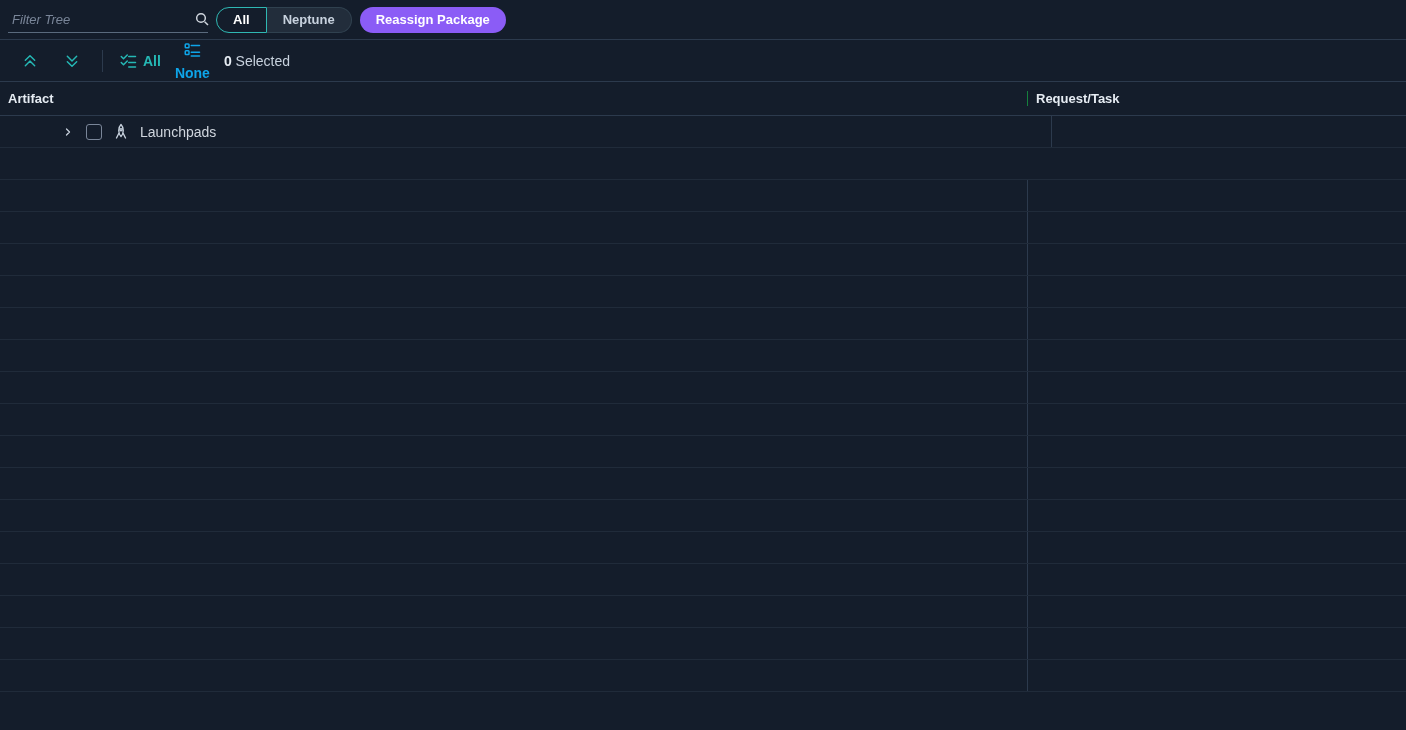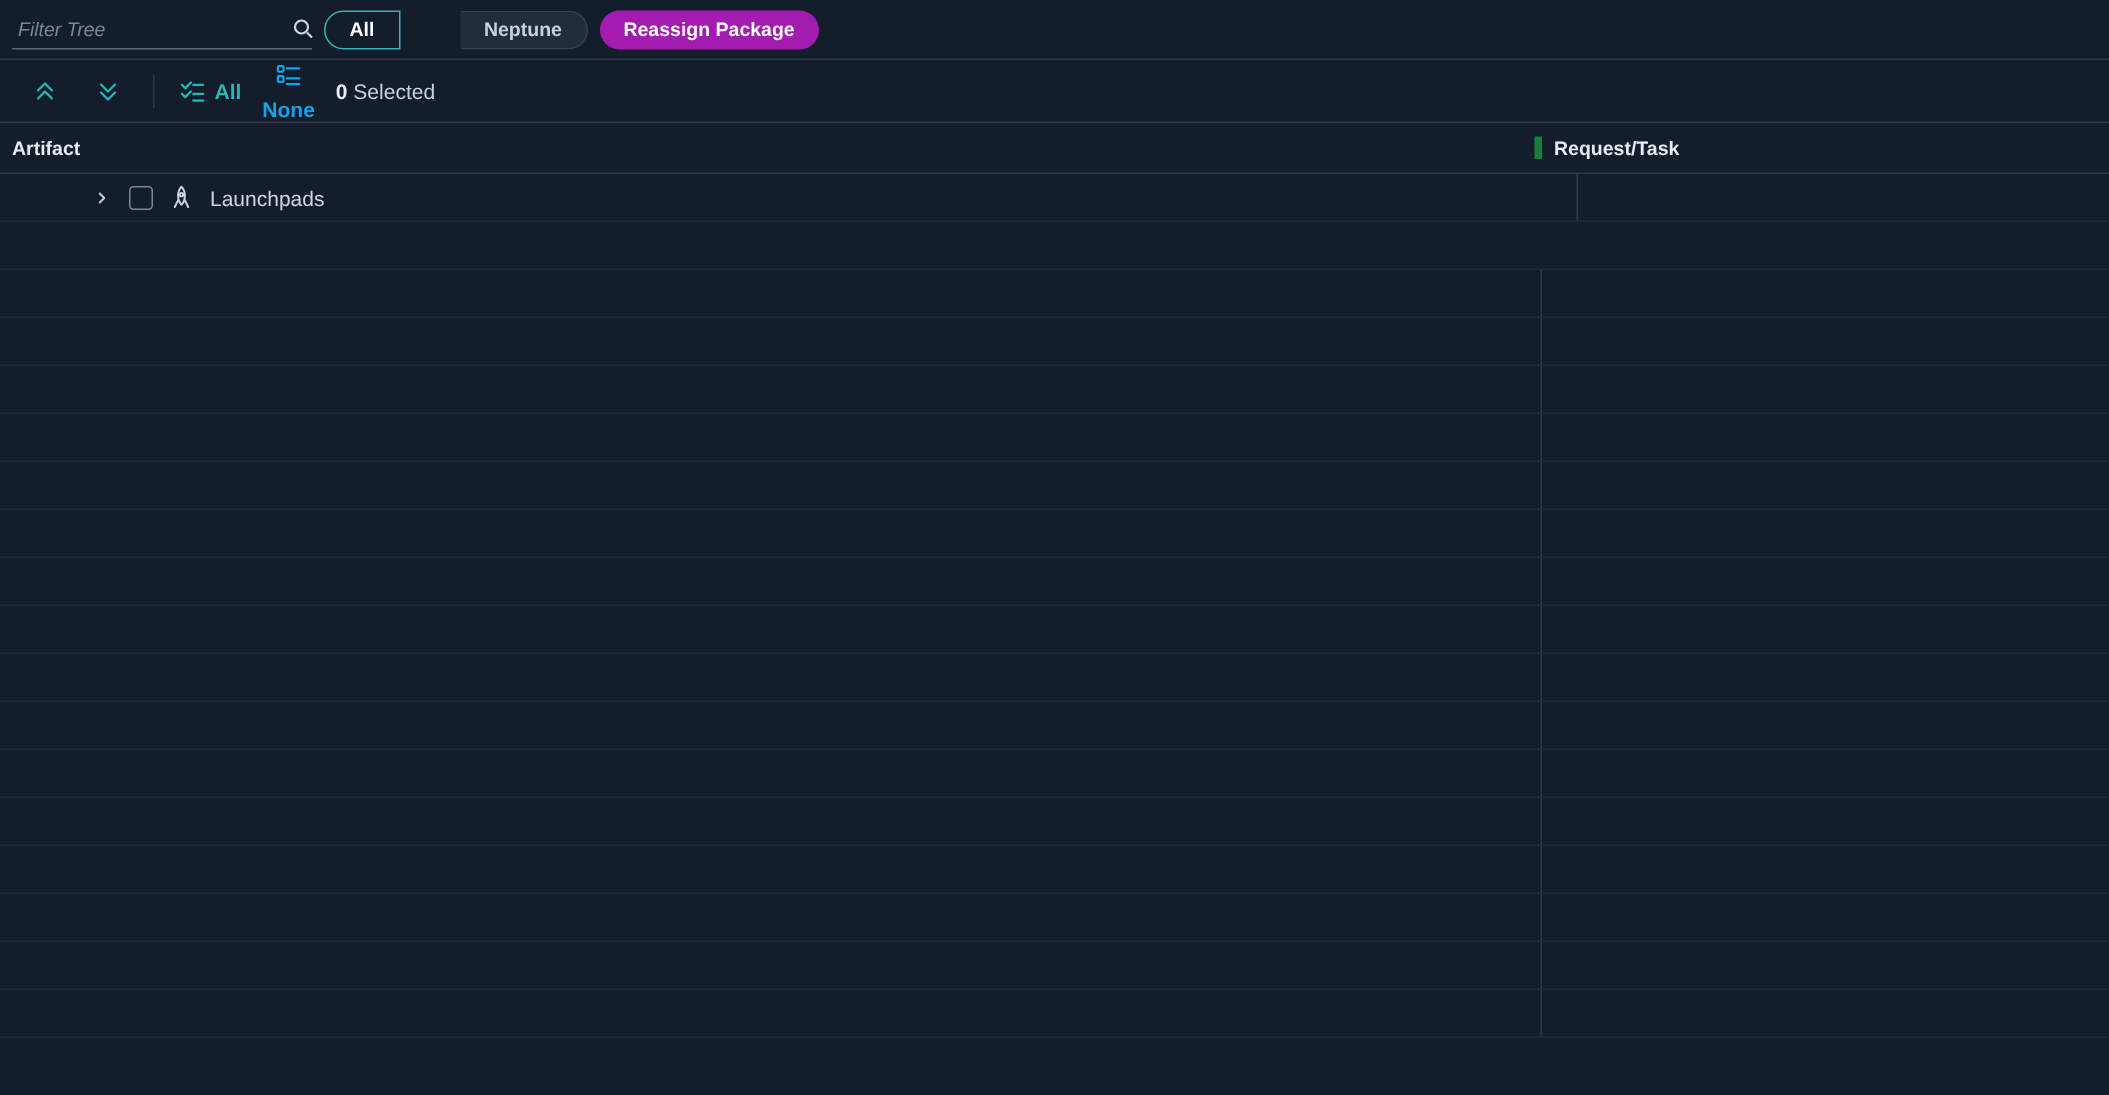--- a/index.html
+++ b/index.html
@@ -70,29 +70,28 @@
     display: flex;
     align-items: center;
   }
   .seg-btn.seg-left { border-radius: 13px 0 0 13px; }
   .seg-btn.seg-right {
     border-radius: 0 13px 13px 0;
     border-left: none;
     border-color: #30414f;
     background: #222d3b;
     color: #c8d2de;
-    margin-left: 40px;
   }
   .seg-btn.seg-active { color: #ffffff; }
 
   .pill-btn {
     height: 26px;
     padding: 0 16px;
     border-radius: 13px;
-    background: #a21caf;
+    background: #8b5cf6;
     color: #ffffff;
     border: none;
     font-size: 13px;
     font-weight: 600;
     cursor: pointer;
     display: flex;
     align-items: center;
   }
 
   
@@ -139,21 +138,21 @@
   
   .thead {
     display: flex;
     height: 34px;
     align-items: center;
     font-weight: 700;
     font-size: 13px;
     color: #e6ecf3;
     border-bottom: 1px solid #2c3a4d;
   }
-  .col-artifact { flex: 0 0 1028px; padding-left: 8px; border-right: 5px solid #15803d; }
+  .col-artifact { flex: 0 0 1028px; padding-left: 8px; border-right: 1px solid #15803d; }
   .col-task     { flex: 1; padding-left: 8px; }
 
   
   .rows { height: calc(730px - 40px - 42px - 34px); }
   .row {
     display: flex;
     align-items: center;
     height: 32px;
     border-bottom: 1px solid #202b3a;
   }

